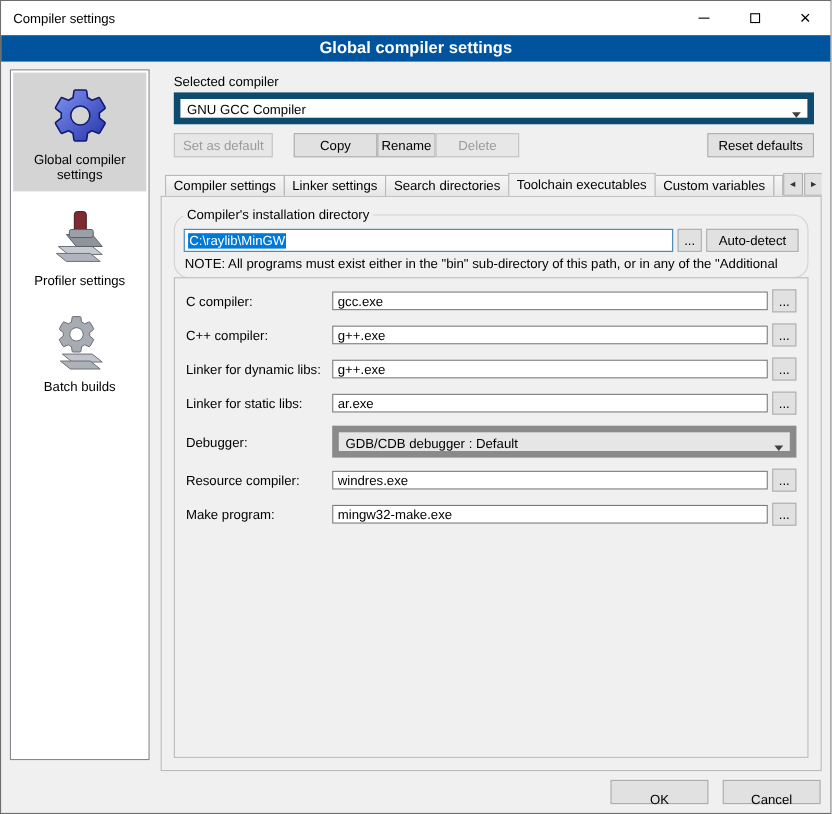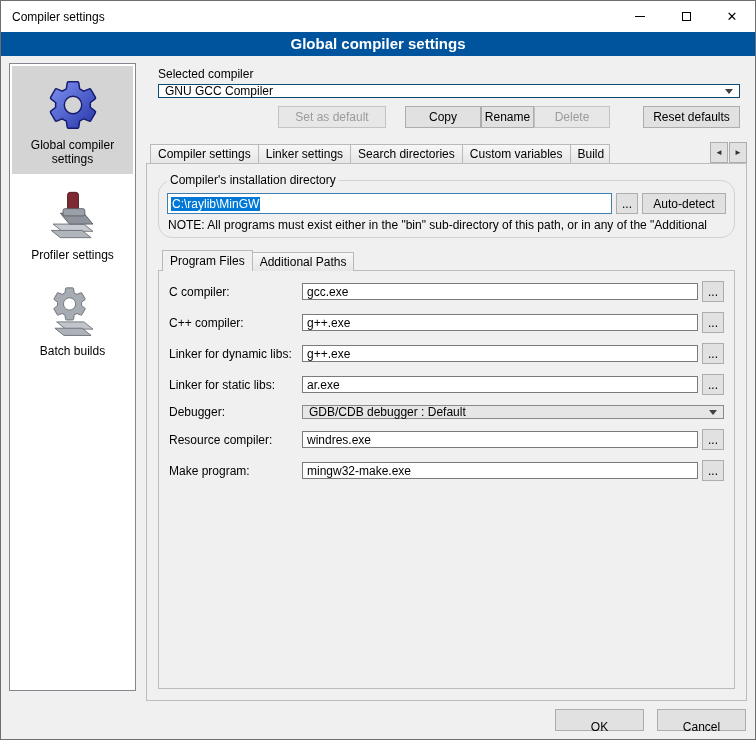--- a/index.html
+++ b/index.html
@@ -29,32 +29,32 @@
   .sb-item { margin:2px; padding:10px 4px 8px 4px; display:flex; flex-direction:column; align-items:center;
              gap:4px; cursor:pointer; text-align:center; }
   .sb-item.selected { background:#d4d4d4; }
   .sb-icon { width:58px; height:58px; display:block; }
   .sb-label { line-height:14px; }
 
   .main { flex:1; margin-left:10px; display:flex; flex-direction:column; min-width:0; }
 
   .lbl { margin:4px 7px 3px 12px; }
 
-  .combo { height:14px; border:1px solid #0c4a6e; background:#fff; display:flex; align-items:center;
+  .combo { height:29px; border:6px solid #0c4a6e; background:#fff; display:flex; align-items:flex-end;
            padding:0 6px; cursor:pointer; }
   .combo .chev { margin-left:auto; width:0; height:0; border-left:4px solid transparent;
                  border-right:4px solid transparent; border-top:5px solid #404040; }
   .combo-top { margin:0 7px 0 12px; }
   .combo-gray { background:#e6e6e6; border-color:#8a8a8a; flex:1; }
 
   .btnrow { display:flex; margin:8px 7px 0 12px; height:22px; }
   .btn { height:22px; background:#e1e1e1; border:1px solid #adadad; font-family:inherit; font-size:12px;
          padding:0 10px; cursor:pointer; }
   .btn.disabled { color:#9b9b9b; border-color:#c3c3c3; background:#e7e7e7; cursor:default; }
-  .b-set { margin-left:120px; width:108px; padding:0; }
+  .b-set { width:90px; padding:0; }
   .b-copy { margin-left:19px; width:76px; padding:0; }
   .b-rename { width:53px; padding:0; margin-left:0; }
   .b-delete { width:76px; padding:0; margin-left:0; }
   .b-reset { margin-left:auto; width:97px; padding:0; }
 
   
   .tabbar { display:flex; align-items:flex-end; margin:14px 0 0 4px; height:21px; position:relative; z-index:2;
             white-space:nowrap; overflow:hidden; }
   .tab { height:19px; line-height:18px; padding:0 7px; background:linear-gradient(#f7f7f7,#e6e6e6);
          border:1px solid #b9b9b9; border-bottom:none; cursor:pointer; }
@@ -172,20 +172,21 @@
         <button class="btn b-copy">Copy</button>
         <button class="btn b-rename">Rename</button>
         <button class="btn disabled b-delete">Delete</button>
         <button class="btn b-reset">Reset defaults</button>
       </div>
 
       <div class="tabbar">
         <div class="tab">Compiler settings</div>
         <div class="tab">Linker settings</div>
         <div class="tab">Search directories</div>
+        <div class="tab active">Toolchain executables</div>
         <div class="tab">Custom variables</div>
         <div class="tab tab-clip">Build</div>
         <div class="tab-scroll">
           <div class="scroll-btn">
             <span>◄</span>
           </div>
           <div class="scroll-btn">
             <span>►</span>
           </div>
         </div>
@@ -198,24 +199,20 @@
           <div class="dirrow">
             <div class="dir-input">
               <span class="sel">C:\raylib\MinGW</span>
             </div>
             <button class="browse-btn">...</button>
             <button class="autodetect-btn">Auto-detect</button>
           </div>
           <div class="note">NOTE: All programs must exist either in the "bin" sub-directory of this path, or in any of the "Additional</div>
         </div>
 
-        <div class="tabbar subtabs">
-          <div class="tab active">Program Files</div>
-          <div class="tab">Additional Paths</div>
-        </div>
 
         <div class="innerpanel">
 
           <div class="frow">
             <span class="flabel">C compiler:</span>
             <input class="txt" value="gcc.exe" style="">
             <button class="browse-btn">...</button>
           </div>
 
           <div class="frow">

